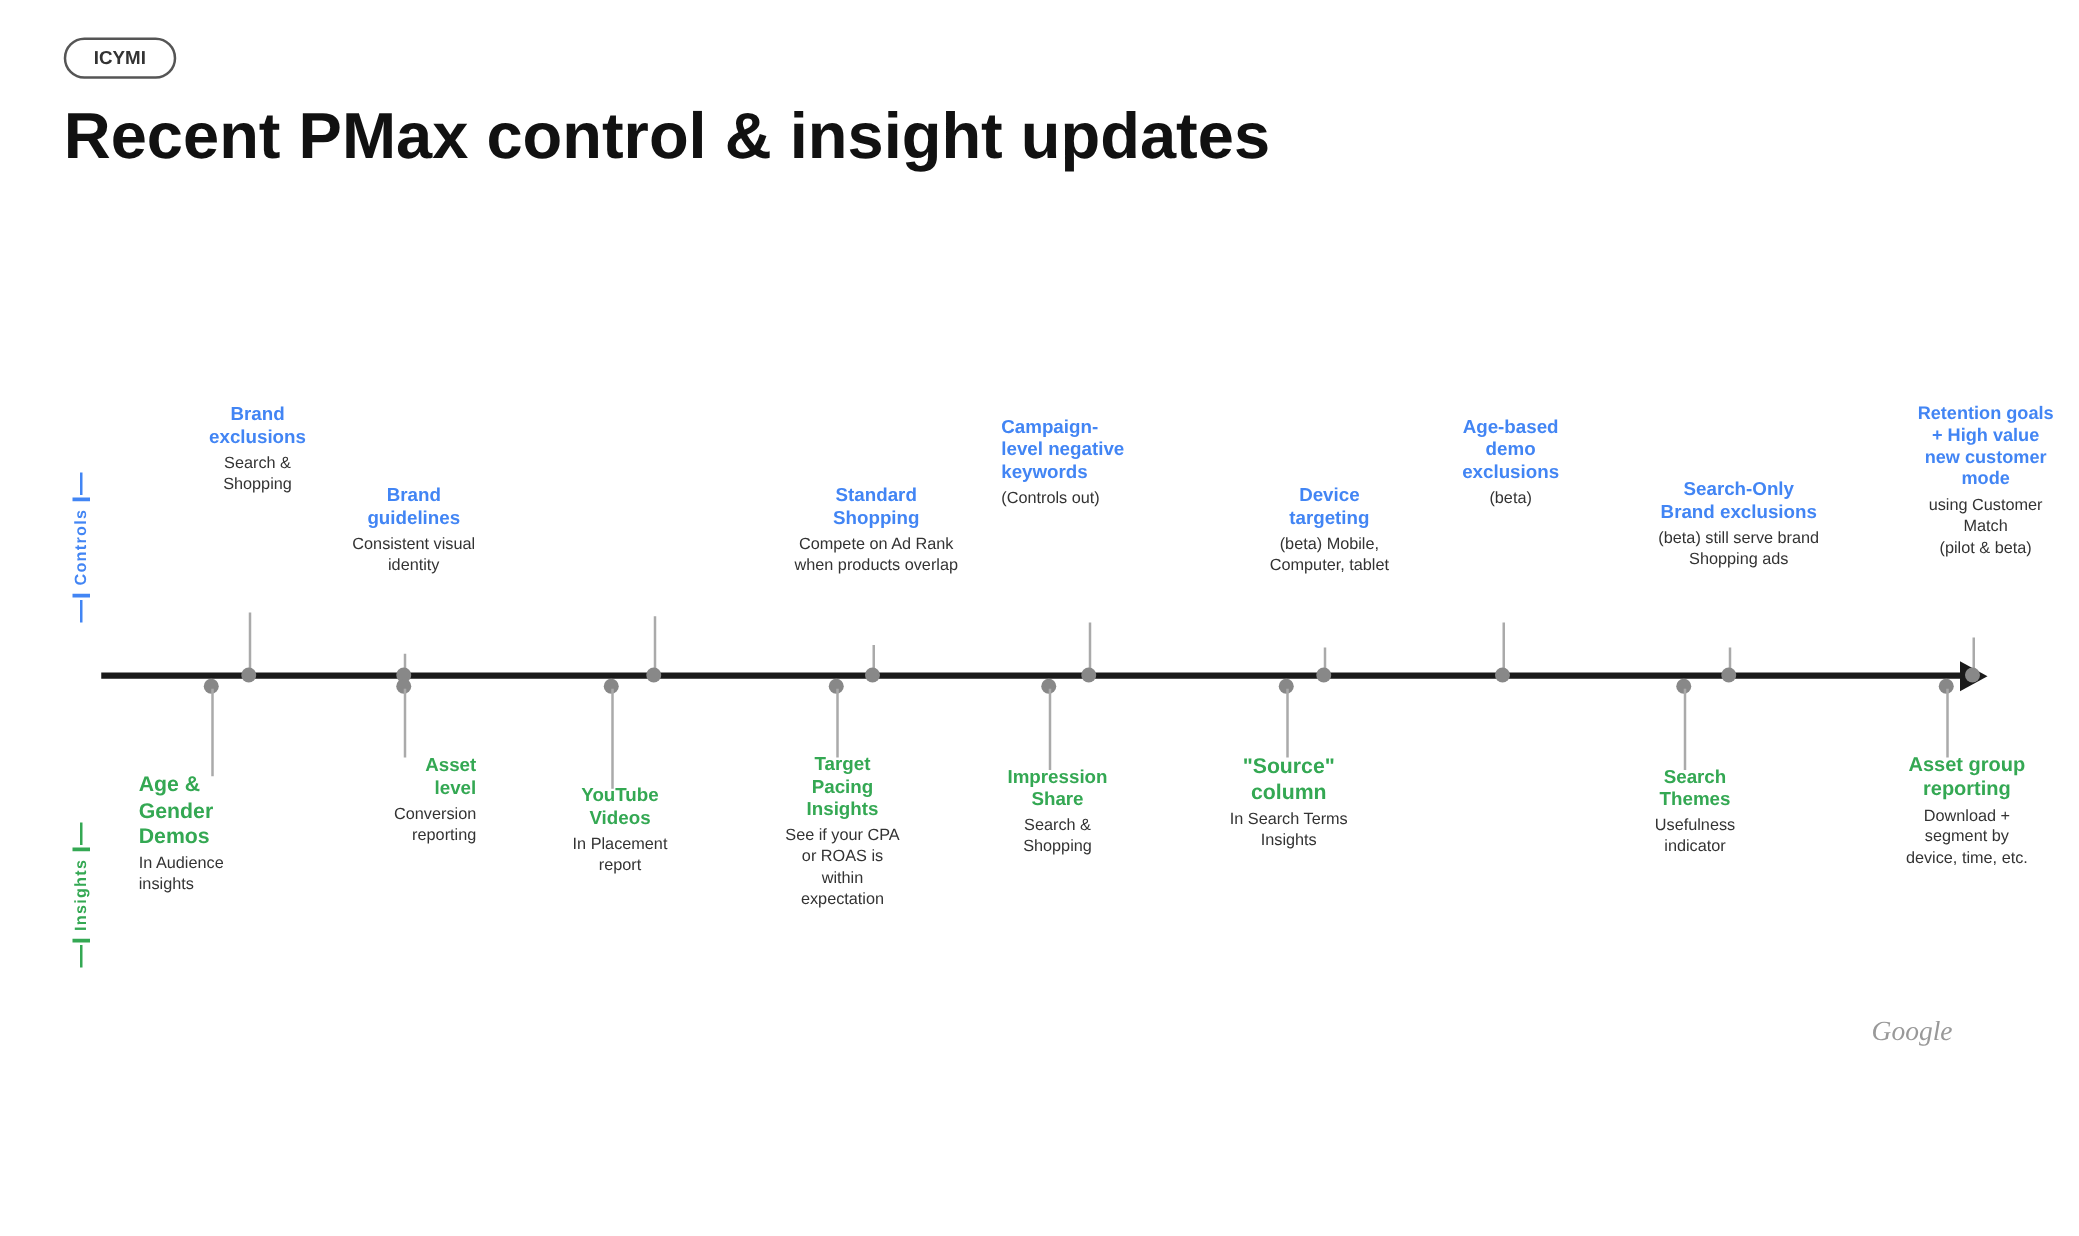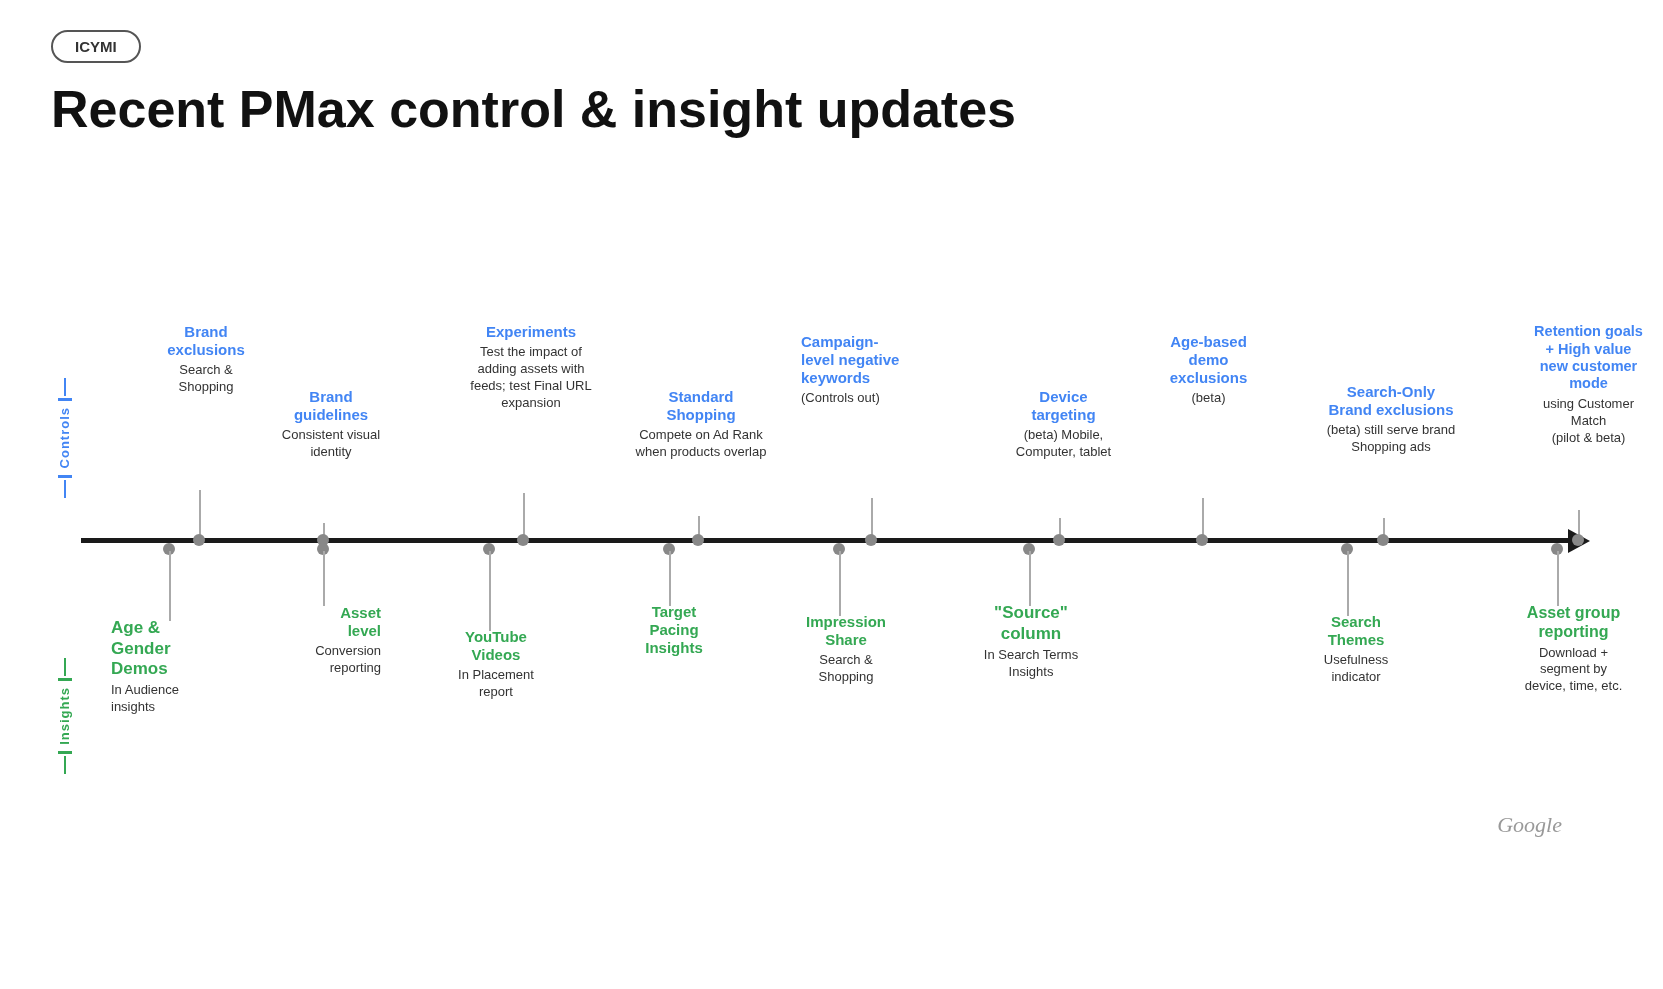--- a/index.html
+++ b/index.html
@@ -139,24 +139,20 @@
     <div style="position:absolute; left:142px; top:366px; width:12px; height:12px; border-radius:50%; background:#888;"></div>
 
     <div style="position:absolute; left:215px; top:220px; width:130px; text-align:center;">
       <span class="item-title-blue">Brand<br>guidelines</span>
       <span class="item-desc">Consistent visual<br>identity</span>
     </div>
 
     <div style="position:absolute; left:272px; top:355px; width:2px; height:15px; background:#aaa;"></div>
     <div style="position:absolute; left:266px; top:366px; width:12px; height:12px; border-radius:50%; background:#888;"></div>
 
-    <div style="position:absolute; left:405px; top:155px; width:150px; text-align:center;">
-      <span class="item-title-blue">Experiments</span>
-      <span class="item-desc">Test the impact of<br>adding assets with<br>feeds; test Final URL<br>expansion</span>
-    </div>
     <div style="position:absolute; left:472px; top:325px; width:2px; height:45px; background:#aaa;"></div>
     <div style="position:absolute; left:466px; top:366px; width:12px; height:12px; border-radius:50%; background:#888;"></div>
 
     <div style="position:absolute; left:575px; top:220px; width:150px; text-align:center;">
       <span class="item-title-blue">Standard<br>Shopping</span>
       <span class="item-desc">Compete on Ad Rank<br>when products overlap</span>
     </div>
     <div style="position:absolute; left:647px; top:348px; width:2px; height:22px; background:#aaa;"></div>
     <div style="position:absolute; left:641px; top:366px; width:12px; height:12px; border-radius:50%; background:#888;"></div>
 
@@ -213,20 +209,21 @@
     <div style="position:absolute; left:438px; top:383px; width:2px; height:80px; background:#aaa;"></div>
     <div style="position:absolute; left:390px; top:460px; width:110px; text-align:center;">
       <span class="item-title-green">YouTube<br>Videos</span>
       <span class="item-desc">In Placement<br>report</span>
     </div>
 
     <div style="position:absolute; left:612px; top:375px; width:12px; height:12px; border-radius:50%; background:#888;"></div>
     <div style="position:absolute; left:618px; top:383px; width:2px; height:55px; background:#aaa;"></div>
     <div style="position:absolute; left:563px; top:435px; width:120px; text-align:center;">
       <span class="item-title-green">Target<br>Pacing<br>Insights</span>
+      <span class="item-desc">See if your CPA<br>or ROAS is<br>within<br>expectation</span>
     </div>
 
     <div style="position:absolute; left:782px; top:375px; width:12px; height:12px; border-radius:50%; background:#888;"></div>
     <div style="position:absolute; left:788px; top:383px; width:2px; height:65px; background:#aaa;"></div>
     <div style="position:absolute; left:740px; top:445px; width:110px; text-align:center;">
       <span class="item-title-green">Impression<br>Share</span>
       <span class="item-desc">Search &amp;<br>Shopping</span>
     </div>
 
     <div style="position:absolute; left:972px; top:375px; width:12px; height:12px; border-radius:50%; background:#888;"></div>

